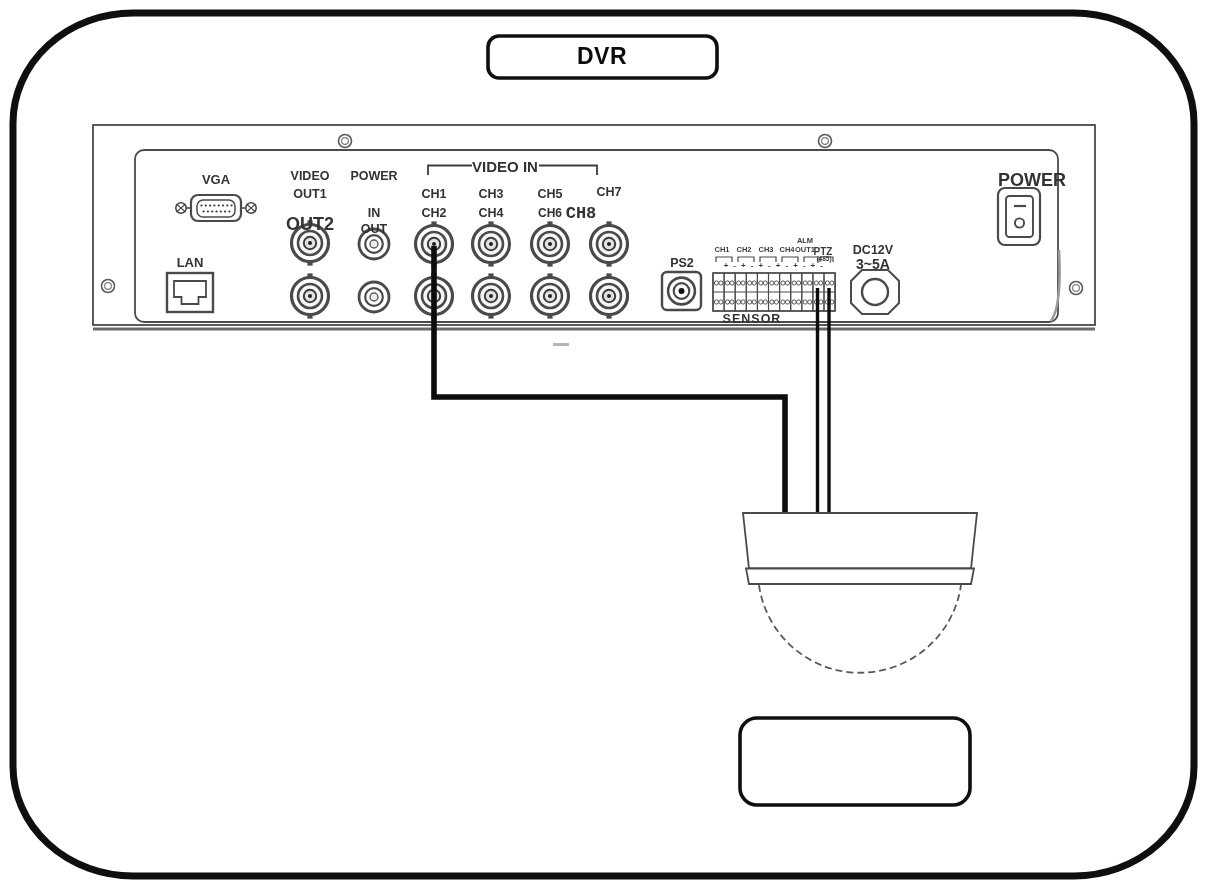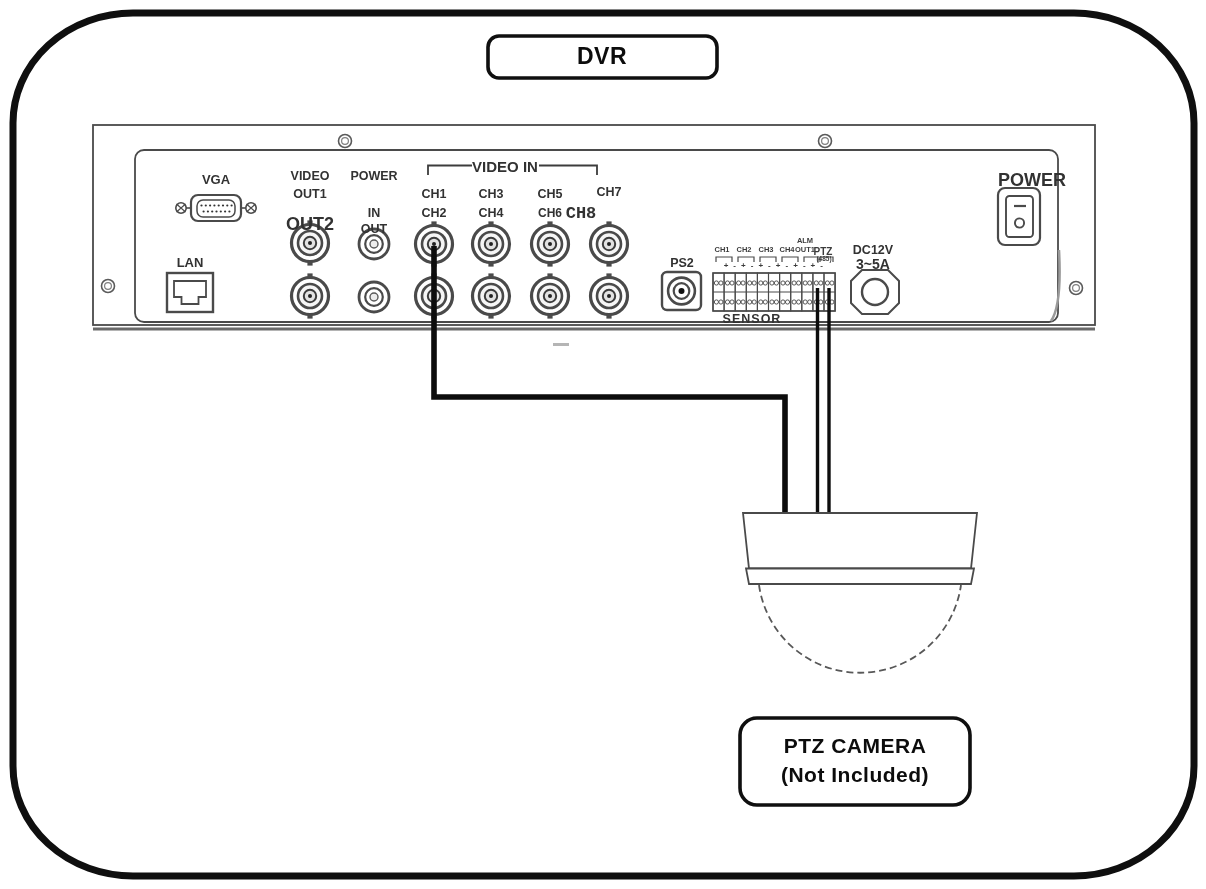--- a/index.html
+++ b/index.html
@@ -202,18 +202,14 @@
 <div class="t tiny" style="left:812px;top:246px;width:22px;font-size:10px;">PTZ</div>
 <div class="t tiny" style="left:812px;top:255px;width:24px;font-size:6.5px;">(485)</div>
 <div class="t tiny" style="left:711px;top:262px;width:126px;font-size:8px;letter-spacing:1.4px;">+ - + - + - + - + - + -</div>
 <div class="t" style="left:712px;top:313px;width:80px;font-size:12.5px;letter-spacing:1px;">SENSOR</div>
 
 <div class="t" style="left:843px;top:244px;width:60px;font-size:12.5px;">DC12V</div>
 <div class="t" style="left:843px;top:257px;width:60px;font-size:14px;">3~5A</div>
 
 <div class="t" style="left:991px;top:171px;width:60px;font-size:18px;margin-left:7px;">POWER</div>
 
-<div class="t big" style="left:750px;top:731px;width:210px;font-size:21px;line-height:29px;">
-  <div>PTZ CAMERA</div>
-  <div>(Not Included)</div>
+
 </div>
 
-</div>
-
 </body></html>

